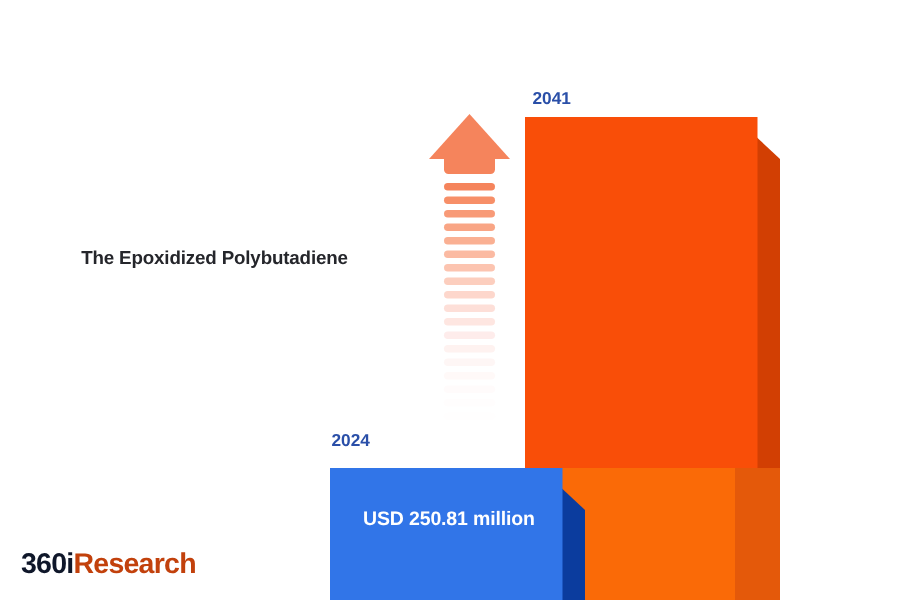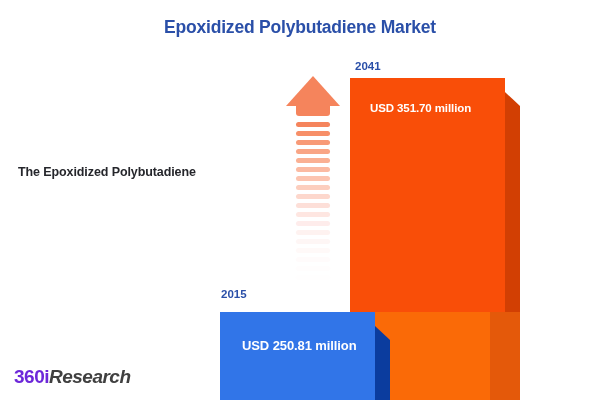--- a/index.html
+++ b/index.html
@@ -178,21 +178,21 @@
     margin-bottom: 4px;
     border-radius: 3px;
   }
 
   
   #cagr-block {
     position: absolute;
     left: 18px;
     top: 163px;
     width: 250px;
-    text-align: left;
+    text-align: center;
   }
   #cagr-lead-1, #cagr-lead-2 {
     font-size: 12.5px;
     font-weight: bold;
     color: #25262b;
     line-height: 18px;
     letter-spacing: -0.1px;
   }
   #cagr-value {
     margin-top: 7px;
@@ -204,38 +204,36 @@
 
   
   #logo {
     position: absolute;
     left: 14px;
     top: 366px;
     font-size: 19px;
     font-weight: bold;
     letter-spacing: -0.5px;
   }
-  #logo-360i { color: #6d28d9; }
-  #logo-research { color: #404040; font-style: italic; }
+  #logo-360i { color: #0f172a; }
+  #logo-research { color: #c2410c; }
 </style>
 </head>
 <body>
 
 <div id="infographic">
 
-  <div id="chart-title">Epoxidized Polybutadiene Market</div>
 
   <div id="label-2032">2041</div>
 
   <div id="bar-2032">
     <div id="bar-2032-side"></div>
     <div id="bar-2032-front"></div>
     <div id="bar-2032-front-lower"></div>
     <div id="bar-2032-side-lower"></div>
-    <div id="bar-2032-value">USD 351.70 million</div>
   </div>
 
   <div id="growth-arrow">
     <div id="arrow-head"></div>
     <div id="arrow-neck"></div>
     <div id="arrow-stripes">
         <div class="arrow-stripe" style="background: rgb(245, 132, 92);"></div>
         <div class="arrow-stripe" style="background: rgb(247, 143, 104);"></div>
         <div class="arrow-stripe" style="background: rgb(248, 154, 119);"></div>
         <div class="arrow-stripe" style="background: rgb(249, 165, 133);"></div>
@@ -253,21 +251,21 @@
         <div class="arrow-stripe" style="background: rgb(255, 251, 251);"></div>
         <div class="arrow-stripe" style="background: rgb(255, 253, 253);"></div>
         <div class="arrow-stripe" style="background: rgb(255, 254, 254);"></div>
       </div>
   </div>
 
   <div id="cagr-block">
     <div id="cagr-lead-1">The Epoxidized Polybutadiene</div>
   </div>
 
-  <div id="label-2024">2015</div>
+  <div id="label-2024">2024</div>
 
   <div id="bar-2024">
     <div id="bar-2024-side"></div>
     <div id="bar-2024-front"></div>
     <div id="bar-2024-value">USD 250.81 million</div>
   </div>
 
   <div id="logo">
     <span id="logo-360i">360i</span><span id="logo-research">Research</span>
   </div>

